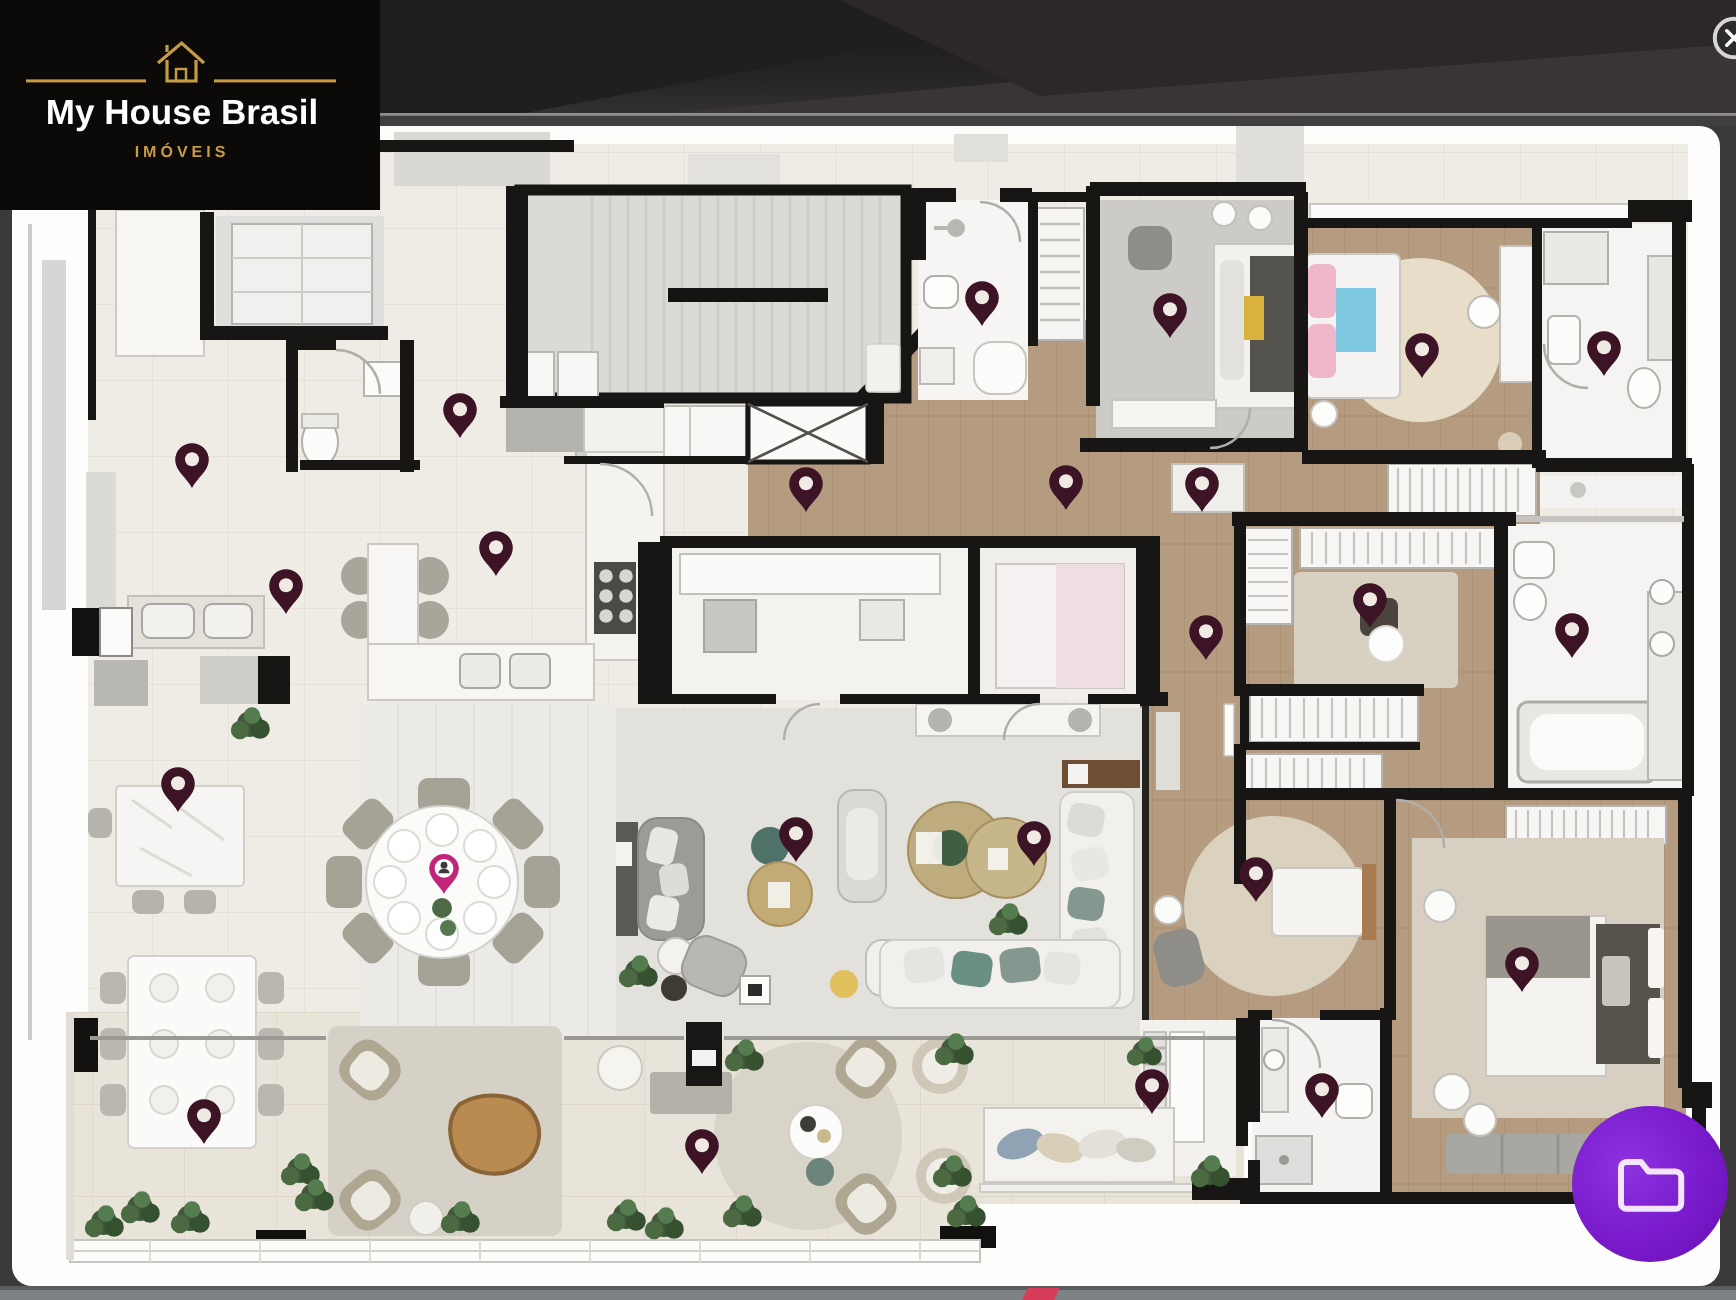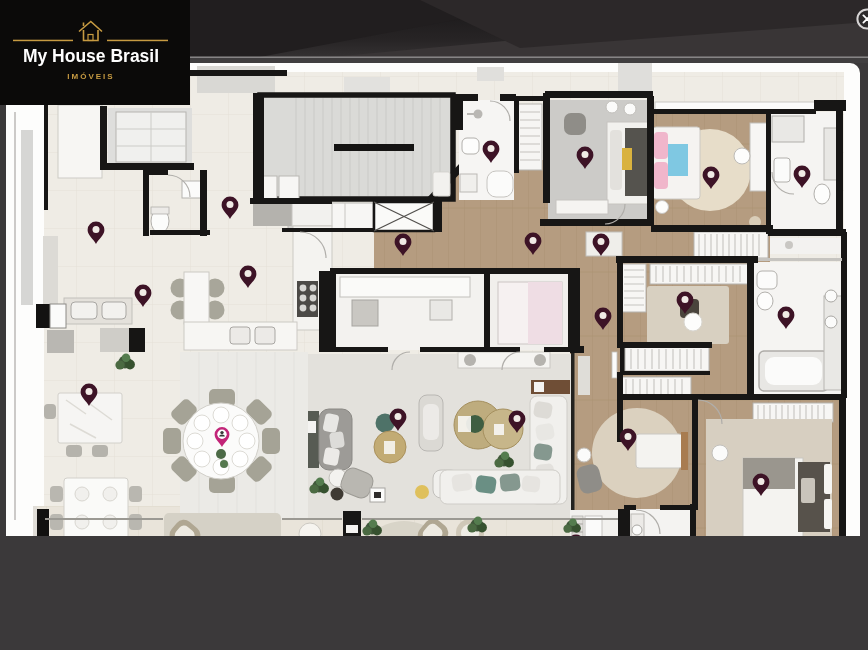--- a/index.html
+++ b/index.html
@@ -1,16 +1,16 @@
 <!DOCTYPE html>
 <html><head>
 <meta charset="utf-8">
 <style>
 html,body{margin:0;padding:0;width:868px;height:650px;overflow:hidden;background:#3b393a;font-family:"Liberation Sans",sans-serif;}
-#stage{position:relative;width:868px;height:536px;overflow:hidden;}
+#stage{position:relative;width:868px;height:650px;overflow:hidden;}
 svg{position:absolute;left:0;top:0;display:block;}
 </style>
 </head>
 <body>
 <div id="stage">
 <svg width="868" height="650" viewBox="0 0 868 650">
 <defs>
 <pattern id="tile" width="38" height="38" patternUnits="userSpaceOnUse">
 <rect width="38" height="38" fill="#efece5"></rect>
 <path d="M0 0H38M0 0V38" stroke="#e5e1d7" stroke-width="1"></path>

